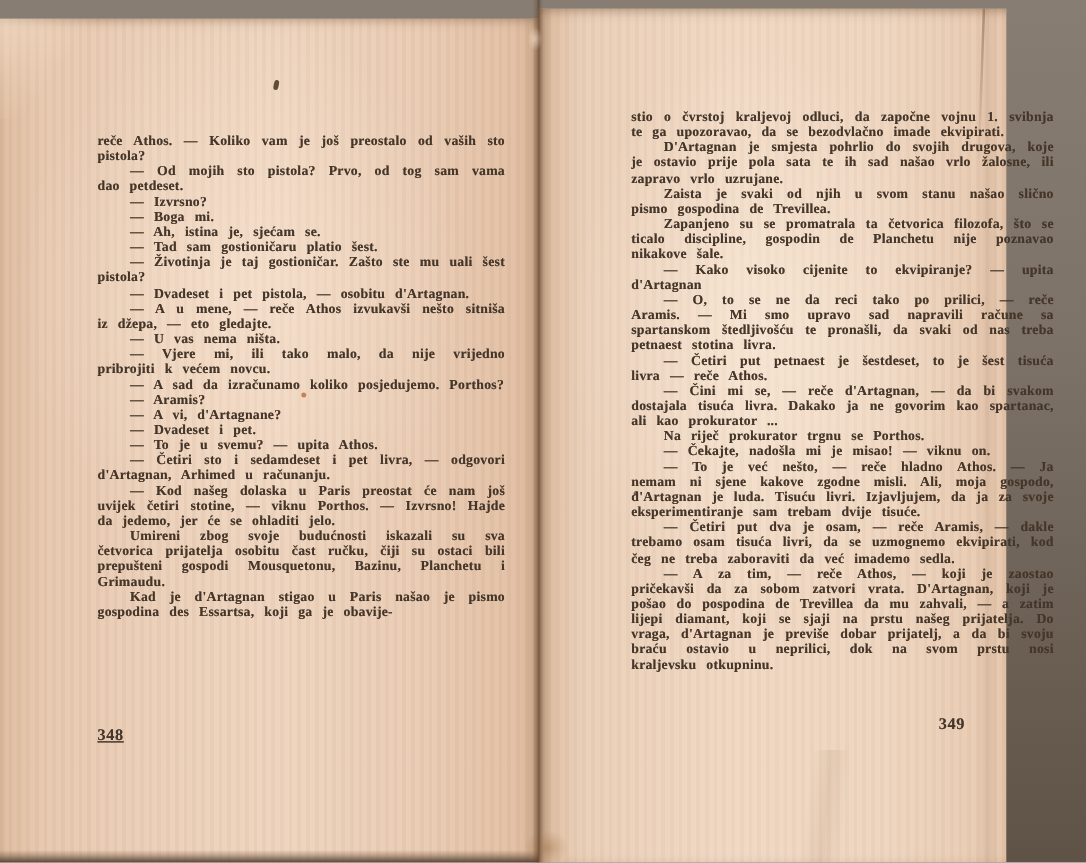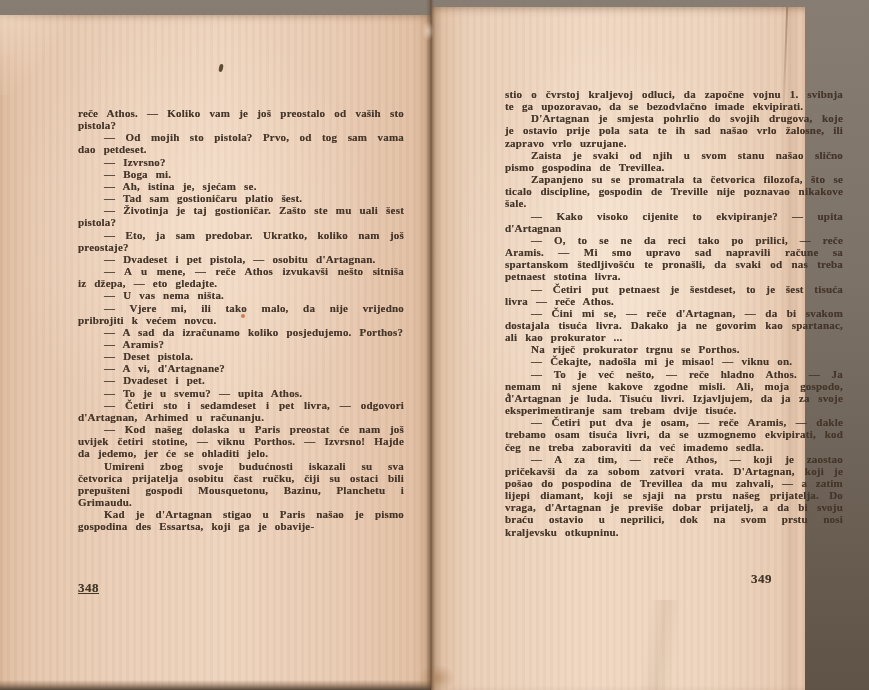--- a/index.html
+++ b/index.html
@@ -102,28 +102,26 @@
     <div class="speck speck-1"></div>
     <div class="speck speck-2"></div>
     <div class="text-col">
         <div class="para">reče Athos. — Koliko vam je još preostalo od vaših sto pistola?</div>
         <div class="para">— Od mojih sto pistola? Prvo, od tog sam vama dao petdeset.</div>
         <div class="para">— Izvrsno?</div>
         <div class="para">— Boga mi.</div>
         <div class="para">— Ah, istina je, sjećam se.</div>
         <div class="para">— Tad sam gostioničaru platio šest.</div>
         <div class="para">— Životinja je taj gostioničar. Zašto ste mu uali šest pistola?</div>
-        <div class="para">— Eto, ja sam predobar. Ukratko, koliko nam još preostaje?</div>
         <div class="para">— Dvadeset i pet pistola, — osobitu d'Artagnan.</div>
         <div class="para">— A u mene, — reče Athos izvukavši nešto sitniša iz džepa, — eto gledajte.</div>
         <div class="para">— U vas nema ništa.</div>
         <div class="para">— Vjere mi, ili tako malo, da nije vrijedno pribrojiti k većem novcu.</div>
         <div class="para">— A sad da izračunamo koliko posjedujemo. Porthos?</div>
         <div class="para">— Aramis?</div>
-        <div class="para">— Deset pistola.</div>
         <div class="para">— A vi, d'Artagnane?</div>
         <div class="para">— Dvadeset i pet.</div>
         <div class="para">— To je u svemu? — upita Athos.</div>
         <div class="para">— Četiri sto i sedamdeset i pet livra, — odgovori d'Artagnan, Arhimed u računanju.</div>
         <div class="para">— Kod našeg dolaska u Paris preostat će nam još uvijek četiri stotine, — viknu Porthos. — Izvrsno! Hajde da jedemo, jer će se ohladiti jelo.</div>
         <div class="para">Umireni zbog svoje budućnosti iskazali su sva četvorica prijatelja osobitu čast ručku, čiji su ostaci bili prepušteni gospodi Mousquetonu, Bazinu, Planchetu i Grimaudu.</div>
         <div class="para">Kad je d'Artagnan stigao u Paris našao je pismo gospodina des Essartsa, koji ga je obavije-</div>
       </div>
     <div class="page-num num-left">348</div>
     <div class="bottom-shadow"></div>
@@ -132,21 +130,21 @@
   <div class="page page-right">
     <div class="edge-band"></div>
     <div class="edge-line"></div>
     <div class="wrinkle"></div>
     <div class="stain"></div>
     <div class="speck speck-3"></div>
     <div class="text-col text-col-right">
         <div class="para">stio o čvrstoj kraljevoj odluci, da započne vojnu 1. svibnja te ga upozoravao, da se bezodvlačno imade ekvipirati.</div>
         <div class="para">D'Artagnan je smjesta pohrlio do svojih drugova, koje je ostavio prije pola sata te ih sad našao vrlo žalosne, ili zapravo vrlo uzrujane.</div>
         <div class="para">Zaista je svaki od njih u svom stanu našao slično pismo gospodina de Trevillea.</div>
-        <div class="para">Zapanjeno su se promatrala ta četvorica filozofa, što se ticalo discipline, gospodin de Treville nije poznavao nikakove šale.</div>
+        <div class="para">Zapanjeno su se promatrala ta četvorica filozofa, što se ticalo discipline, gospodin de Planchetu nije poznavao nikakove šale.</div>
         <div class="para">— Kako visoko cijenite to ekvipiranje? — upita d'Artagnan</div>
         <div class="para">— O, to se ne da reci tako po prilici, — reče Aramis. — Mi smo upravo sad napravili račune sa spartanskom štedljivošću te pronašli, da svaki od nas treba petnaest stotina livra.</div>
         <div class="para">— Četiri put petnaest je šestdeset, to je šest tisuća livra — reče Athos.</div>
         <div class="para">— Čini mi se, — reče d'Artagnan, — da bi svakom dostajala tisuća livra. Dakako ja ne govorim kao spartanac, ali kao prokurator ...</div>
         <div class="para">Na riječ prokurator trgnu se Porthos.</div>
         <div class="para">— Čekajte, nadošla mi je misao! — viknu on.</div>
         <div class="para">— To je već nešto, — reče hladno Athos. — Ja nemam ni sjene kakove zgodne misli. Ali, moja gospodo, d'Artagnan je luda. Tisuću livri. Izjavljujem, da ja za svoje eksperimentiranje sam trebam dvije tisuće.</div>
         <div class="para">— Četiri put dva je osam, — reče Aramis, — dakle trebamo osam tisuća livri, da se uzmognemo ekvipirati, kod čeg ne treba zaboraviti da već imademo sedla.</div>
         <div class="para">— A za tim, — reče Athos, — koji je zaostao pričekavši da za sobom zatvori vrata. D'Artagnan, koji je pošao do pospodina de Trevillea da mu zahvali, — a zatim lijepi diamant, koji se sjaji na prstu našeg prijatelja. Do vraga, d'Artagnan je previše dobar prijatelj, a da bi svoju braću ostavio u neprilici, dok na svom prstu nosi kraljevsku otkupninu.</div>
       </div>

